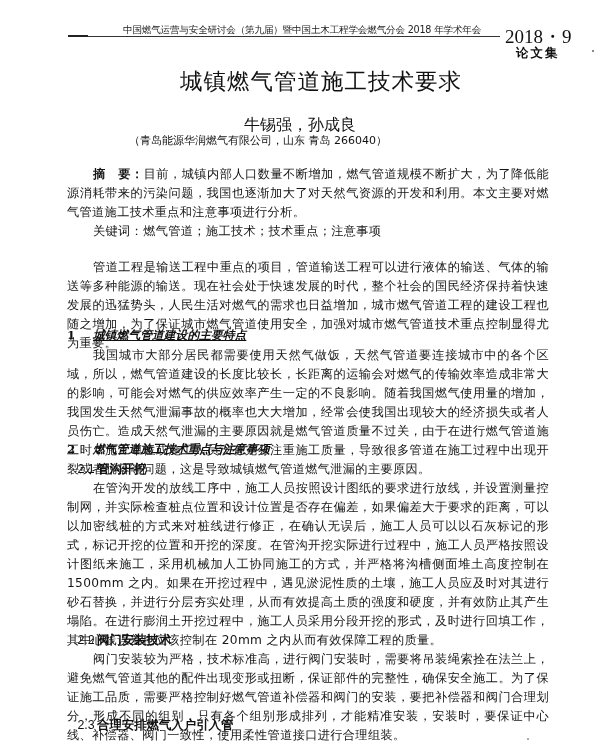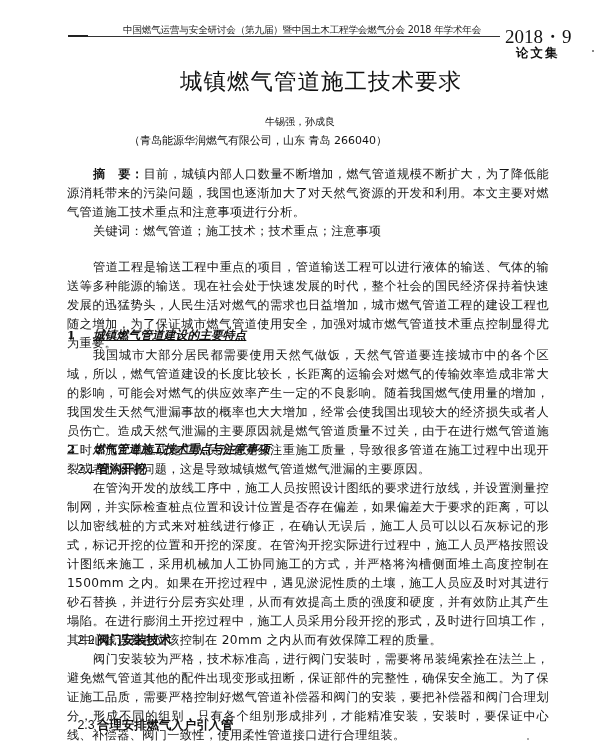--- a/index.html
+++ b/index.html
@@ -25,21 +25,21 @@
     font-size: 19px; color: #111; white-space: nowrap;
   }
   #hdr-collection {
     left: 492px; top: 45px; font-size: 12.5px; font-weight: bold; letter-spacing: 2px; white-space: nowrap; margin-left: 24px;
   }
   #title {
     left: 0; width: 600px; top: 66px; text-align: center;
     font-family: "DejaVu Serif", serif; font-size: 22.5px; letter-spacing: 1px; color: #111; padding-left: 21px;
   }
   #authors {
-    left: 0; width: 600px; top: 115px; text-align: center; font-size: 10px; white-space: nowrap;
+    left: 0; width: 600px; top: 115px; text-align: center; font-size: 16px; white-space: nowrap;
   }
   #affil {
     left: 0; width: 516px; top: 133px; text-align: center; font-size: 11px; white-space: nowrap;
   }
   .para {
     position: absolute; left: 67px; width: 482px;
     font-size: 12.2px; line-height: 19px; text-align: justify; text-align-last: left;
     letter-spacing: 0.35px; color: #151515;
   }
   .indent { text-indent: 26px; }

